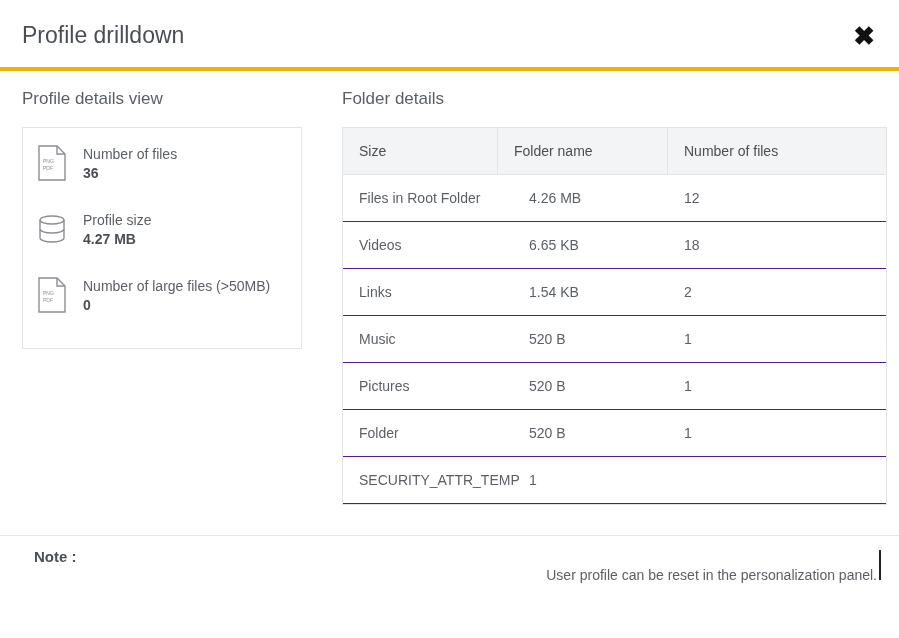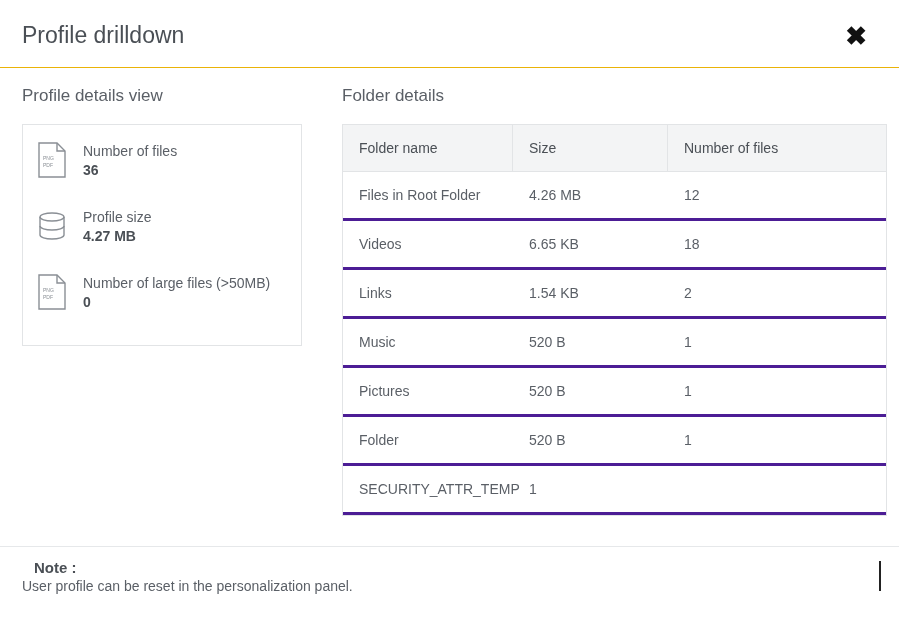--- a/index.html
+++ b/index.html
@@ -8,22 +8,22 @@
       background: #fff;
       color: #5a5f66;
       width: 899px;
       height: 638px;
       position: relative;
     }
     .header {
       display: flex;
       justify-content: space-between;
       align-items: center;
-      padding: 22px 32px 18px 22px;
-      border-bottom: 1px solid #eab308;
+      padding: 22px 24px 18px 22px;
+      border-bottom: 4px solid #eab308;
     }
     .header-title {
       font-size: 23px;
       font-weight: 500;
       color: #4a4f55;
     }
     .close-btn {
       font-size: 26px;
       font-weight: 900;
       color: #111;
@@ -97,21 +97,21 @@
     .col-name { width: 170px; border-right: 1px solid #e2e4e6; }
     .col-size { width: 155px; border-right: 1px solid #e2e4e6; }
     .col-count { flex: 1; padding-right: 22px; }
     .table-body {
       max-height: 348px;
       overflow-y: auto;
       position: relative;
     }
     .table-row {
       display: flex;
-      border-bottom: 3px solid #4c1d95;
+      border-bottom: 1px solid #4c1d95;
     }
     .table-body .col-name,
     .table-body .col-size { border-right: none; }
     
     .table-body::-webkit-scrollbar { width: 14px; }
     .table-body::-webkit-scrollbar-track { background: #f1f1f1; }
     .table-body::-webkit-scrollbar-thumb { background: #b9bcbf; }
     .table-body::-webkit-scrollbar-button {
       height: 14px;
       background: #f1f1f1;
@@ -128,20 +128,21 @@
     .footer-title {
       font-size: 15px;
       font-weight: 700;
       color: #4a4f55;
       margin-bottom: 2px;
       margin-left: 12px;
     }
     .footer-text {
       font-size: 14px;
       color: #5a5f66;
+      text-align: right;
     }
     .footer-caret {
       position: absolute;
       right: 18px;
       top: 14px;
       width: 2px;
       height: 30px;
       background: #222;
     }
     svg { display: block; }
@@ -204,22 +205,22 @@
         </div>
       </div>
 
     </div>
   </div>
 
   <div class="right-col">
     <div class="section-title">Folder details</div>
     <div class="table-wrap">
       <div class="table-head">
+        <div class="th col-size">Size</div>
         <div class="th col-name">Folder name</div>
-        <div class="th col-size">Size</div>
         <div class="th col-count">Number of files</div>
       </div>
       <div class="table-body" id="table-body">
           <div class="table-row">
             <div class="td col-name">Files in Root Folder</div>
             <div class="td col-size">4.26 MB</div>
             <div class="td col-count">12</div>
           </div>
           <div class="table-row">
             <div class="td col-name">Videos</div>

